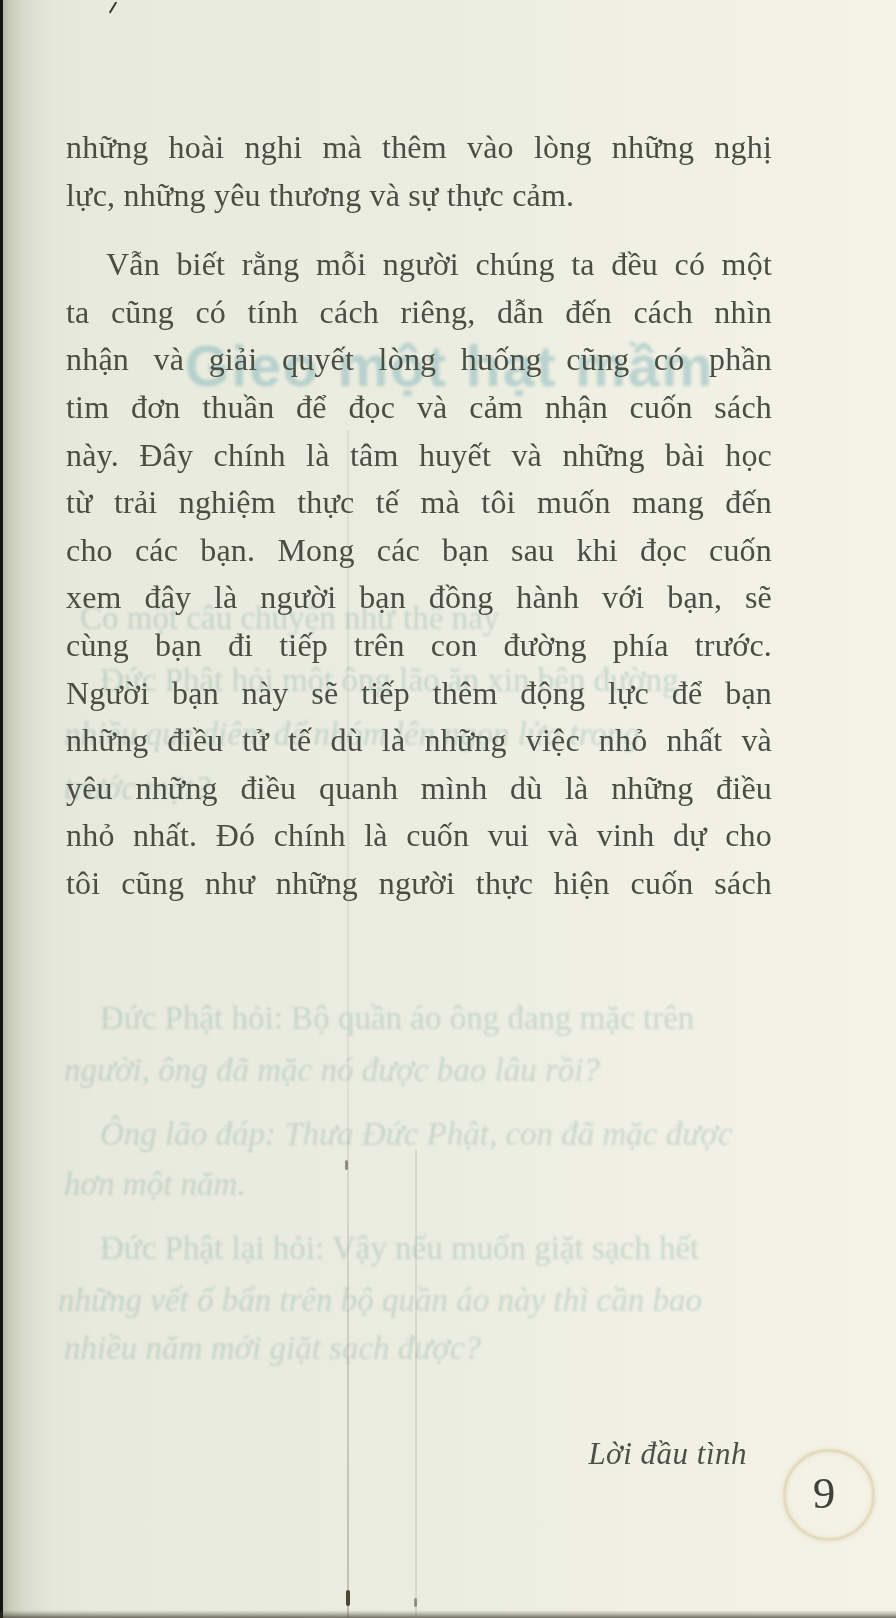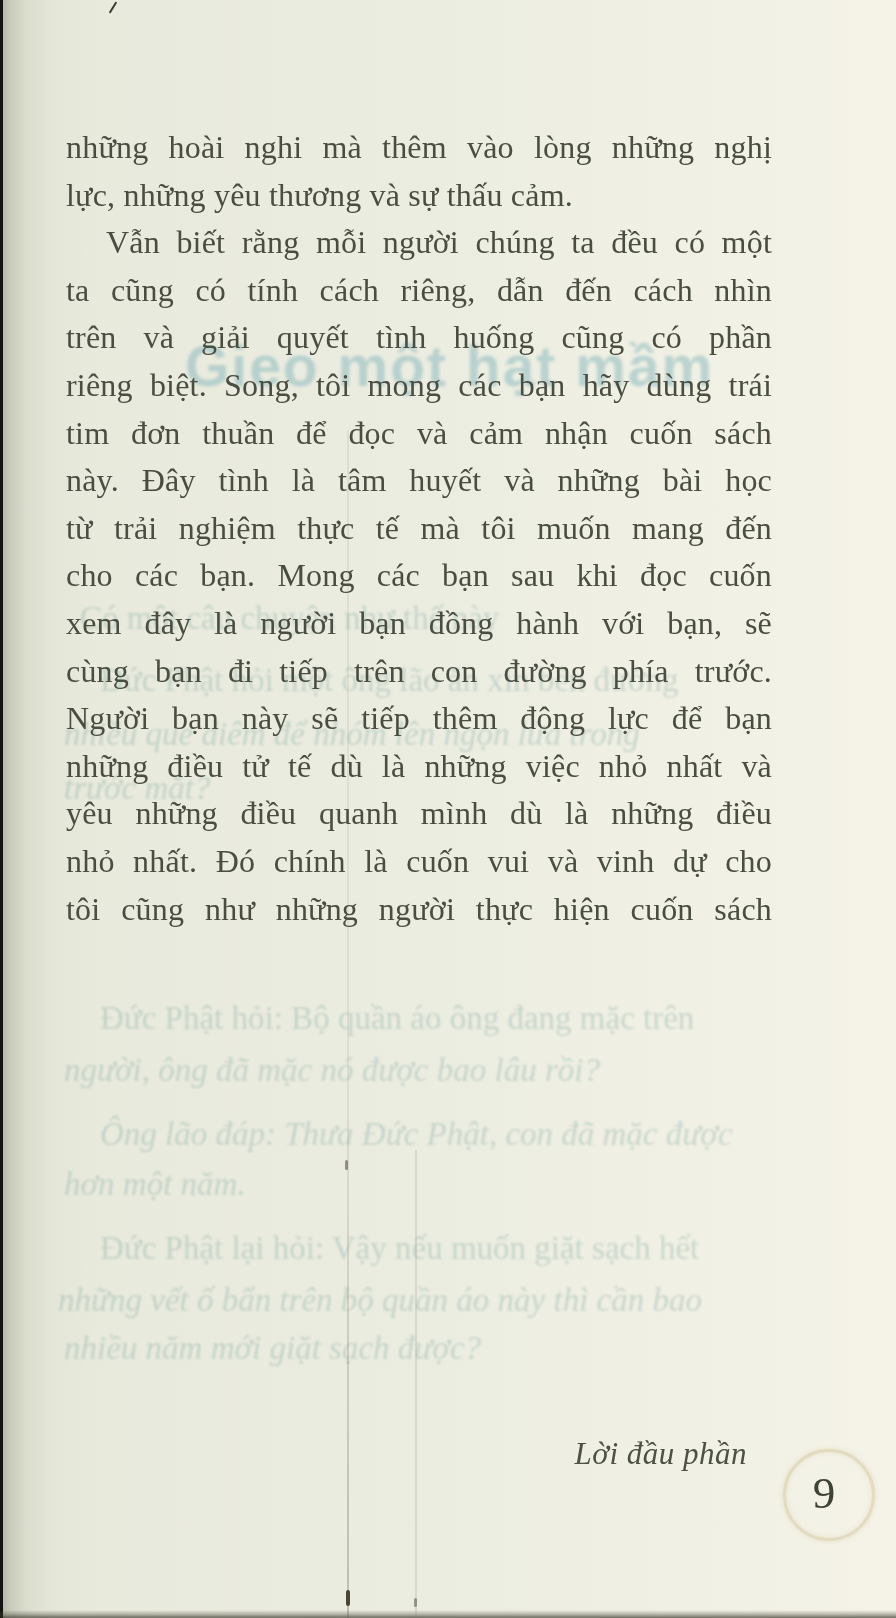--- a/index.html
+++ b/index.html
@@ -44,21 +44,21 @@
 
   
   .text-block{
     position:absolute;left:66px;top:124px;width:706px;
     font-size:32px;line-height:47.6px;color:#4a4e42;
     letter-spacing:0.2px;
   }
   .tline{text-align:justify;text-align-last:justify;}
   .tline.no-stretch{text-align-last:left;}
   .tline.indent{padding-left:40px;}
-  .tline.para-gap{}
+  .tline.para-gap{margin-top:22px;}
   .tline.closing{font-weight:bold;font-style:italic;letter-spacing:0.6px;}
 
   
   .footer-label{
     position:absolute;right:149px;top:1436px;
     font-style:italic;font-size:31px;color:#4c5045;letter-spacing:0.5px;
   }
   .pagenum-circle{
     position:absolute;left:783px;top:1449px;width:92px;height:92px;
     border:3px solid rgba(214,200,160,0.55);border-radius:50%;
@@ -82,39 +82,38 @@
     <div class="ghost gi" style="left:64px;top:1052px;">người, ông đã mặc nó được bao lâu rồi?</div>
     <div class="ghost gi" style="left:100px;top:1116px;">Ông lão đáp: Thưa Đức Phật, con đã mặc được</div>
     <div class="ghost gi" style="left:64px;top:1166px;">hơn một năm.</div>
     <div class="ghost" style="left:100px;top:1230px;">Đức Phật lại hỏi: Vậy nếu muốn giặt sạch hết</div>
     <div class="ghost gi" style="left:58px;top:1282px;">những vết ố bẩn trên bộ quần áo này thì cần bao</div>
     <div class="ghost gi" style="left:64px;top:1330px;">nhiều năm mới giặt sạch được?</div>
   </div>
 
   <div class="text-block">
     <div class="tline">những hoài nghi mà thêm vào lòng những nghị</div>
-    <div class="tline no-stretch">lực, những yêu thương và sự thấu cảm.</div>
+    <div class="tline no-stretch">lực, những yêu thương và sự thực cảm.</div>
     <div class="tline indent para-gap">Vẫn biết rằng mỗi người chúng ta đều có một</div>
     <div class="tline">ta cũng có tính cách riêng, dẫn đến cách nhìn</div>
-    <div class="tline">trên và giải quyết tình huống cũng có phần</div>
-    <div class="tline">riêng biệt. Song, tôi mong các bạn hãy dùng trái</div>
+    <div class="tline">nhận và giải quyết lòng huống cũng có phần</div>
     <div class="tline">tim đơn thuần để đọc và cảm nhận cuốn sách</div>
-    <div class="tline">này. Đây tình là tâm huyết và những bài học</div>
+    <div class="tline">này. Đây chính là tâm huyết và những bài học</div>
     <div class="tline">từ trải nghiệm thực tế mà tôi muốn mang đến</div>
     <div class="tline">cho các bạn. Mong các bạn sau khi đọc cuốn</div>
     <div class="tline">xem đây là người bạn đồng hành với bạn, sẽ</div>
     <div class="tline">cùng bạn đi tiếp trên con đường phía trước.</div>
     <div class="tline">Người bạn này sẽ tiếp thêm động lực để bạn</div>
     <div class="tline">những điều tử tế dù là những việc nhỏ nhất và</div>
     <div class="tline">yêu những điều quanh mình dù là những điều</div>
     <div class="tline">nhỏ nhất. Đó chính là cuốn vui và vinh dự cho</div>
     <div class="tline">tôi cũng như những người thực hiện cuốn sách</div>
   </div>
 
-  <div class="footer-label">Lời đầu phần</div>
+  <div class="footer-label">Lời đầu tình</div>
   <div class="pagenum-circle">
     <span class="pagenum">9</span>
   </div>
 
   <div class="edge-left"></div>
   <div class="edge-bottom"></div>
   <div class="speck-top"></div>
   <div class="crease c1"></div>
   <div class="crease c2"></div>
   <div class="crease-speck cs1"></div>

